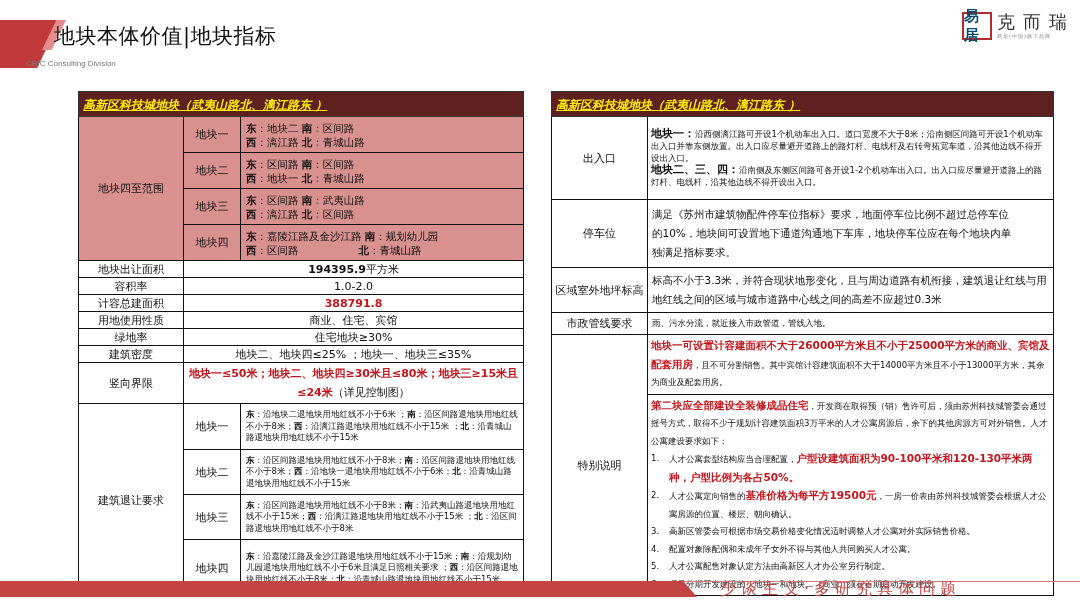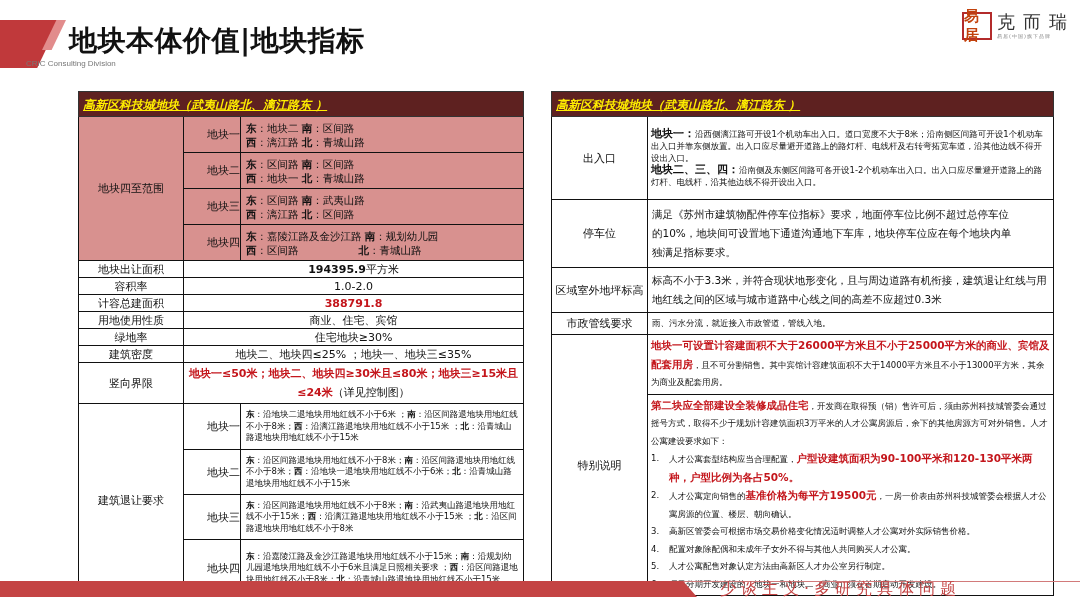--- a/index.html
+++ b/index.html
@@ -4,40 +4,40 @@
 <style>
   * { box-sizing: border-box; margin: 0; padding: 0; }
   html, body { width: 1080px; height: 608px; background: #ffffff; overflow: hidden; }
   body { position: relative; font-family: "DejaVu Sans", "Liberation Sans", sans-serif; color: #111; }
 
   
   .deco-red { position: absolute; left: 0; top: 20px; width: 60px; height: 48px; background: #c0393b;
               clip-path: polygon(0 0, 100% 0, 62% 100%, 0 100%); }
   .deco-pink { position: absolute; left: 42px; top: 20px; width: 24px; height: 30px; background: #e28c8c;
                clip-path: polygon(60% 0, 100% 0, 40% 100%, 0 100%); }
-  .page-title { position: absolute; left: 69px; top: 22px; font-size: 28px; font-weight: bold; color: #111; letter-spacing: 0.5px; }
+  .page-title { position: absolute; left: 54px; top: 22px; font-size: 21px; font-weight: normal; color: #111; letter-spacing: 0.5px; }
   .subtitle { position: absolute; left: 26px; top: 59px; font-family: "Liberation Sans", sans-serif; font-size: 8px; color: #777; }
 
   .logo { position: absolute; left: 962px; top: 12px; display: flex; align-items: flex-start; }
-  .logo-seal { width: 30px; height: 28px; border: 2px solid #b32b2b; color: #c2410c; font-size: 15px; font-weight: bold;
+  .logo-seal { width: 30px; height: 28px; border: 2px solid #b32b2b; color: #0c4a6e; font-size: 15px; font-weight: bold;
                display: flex; align-items: center; justify-content: center; background: #fff; }
   .logo-text { margin-left: 5px; }
   .logo-name { font-size: 18px; color: #333; letter-spacing: 8px; line-height: 20px; }
   .logo-sub { font-size: 5px; color: #888; letter-spacing: 1px; margin-top: 1px; }
 
   
   table { border-collapse: collapse; position: absolute; table-layout: fixed; margin-top: 19px; }
   td { border: 1px solid #111; vertical-align: middle; }
   .title-row td { background: #5e2120; height: 25px; padding: 0 4px; border: 1px solid #333; }
   .title-text { color: #ffee00; font-weight: bold; font-style: italic; font-size: 12px; text-decoration: underline; }
 
   #left-table { left: 78px; top: 72px; width: 445px; }
   #left-table .pink { background: #d8918f; }
   .c-label { text-align: center; font-size: 11px; }
-  .c-sub { text-align: right; font-size: 11px; font-family: Liberation Mono, monospace; }
+  .c-sub { text-align: center; font-size: 11px; font-family: Liberation Mono, monospace; }
   .c-val { text-align: center; font-size: 11px; }
   .bound { font-size: 10.5px; padding: 1px 5px; line-height: 14px; }
   .bound b { font-weight: bold; }
   .setback { font-size: 8.5px; padding: 3px 5px; line-height: 11.5px; }
   .red { color: #c4161c; font-weight: bold; }
   .bold { font-weight: bold; }
 
   #right-table { left: 551px; top: 72px; width: 502px; }
   .r-label { text-align: center; font-size: 11px; }
   .r-text { font-size: 8.5px; line-height: 12px; padding: 10px 3px; }

